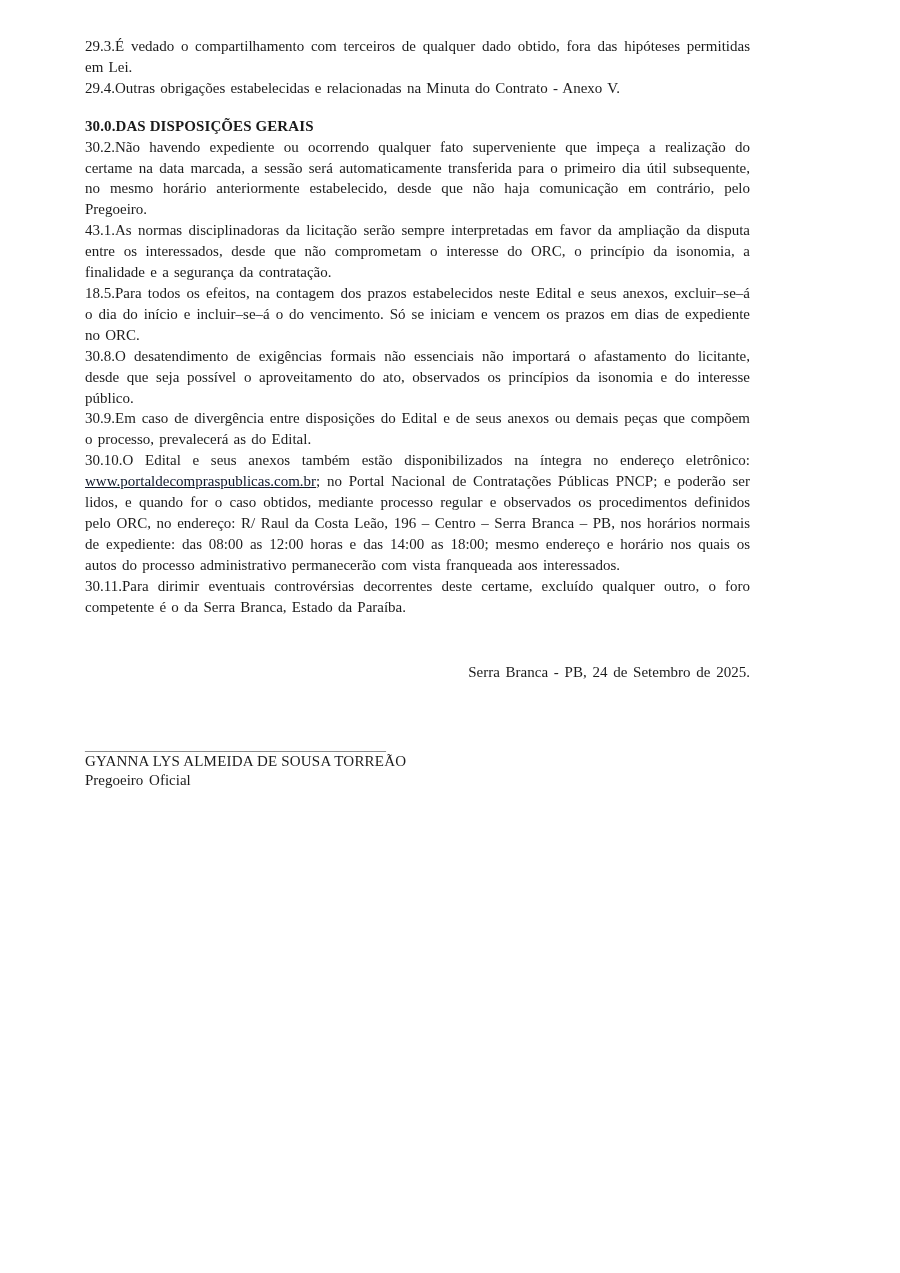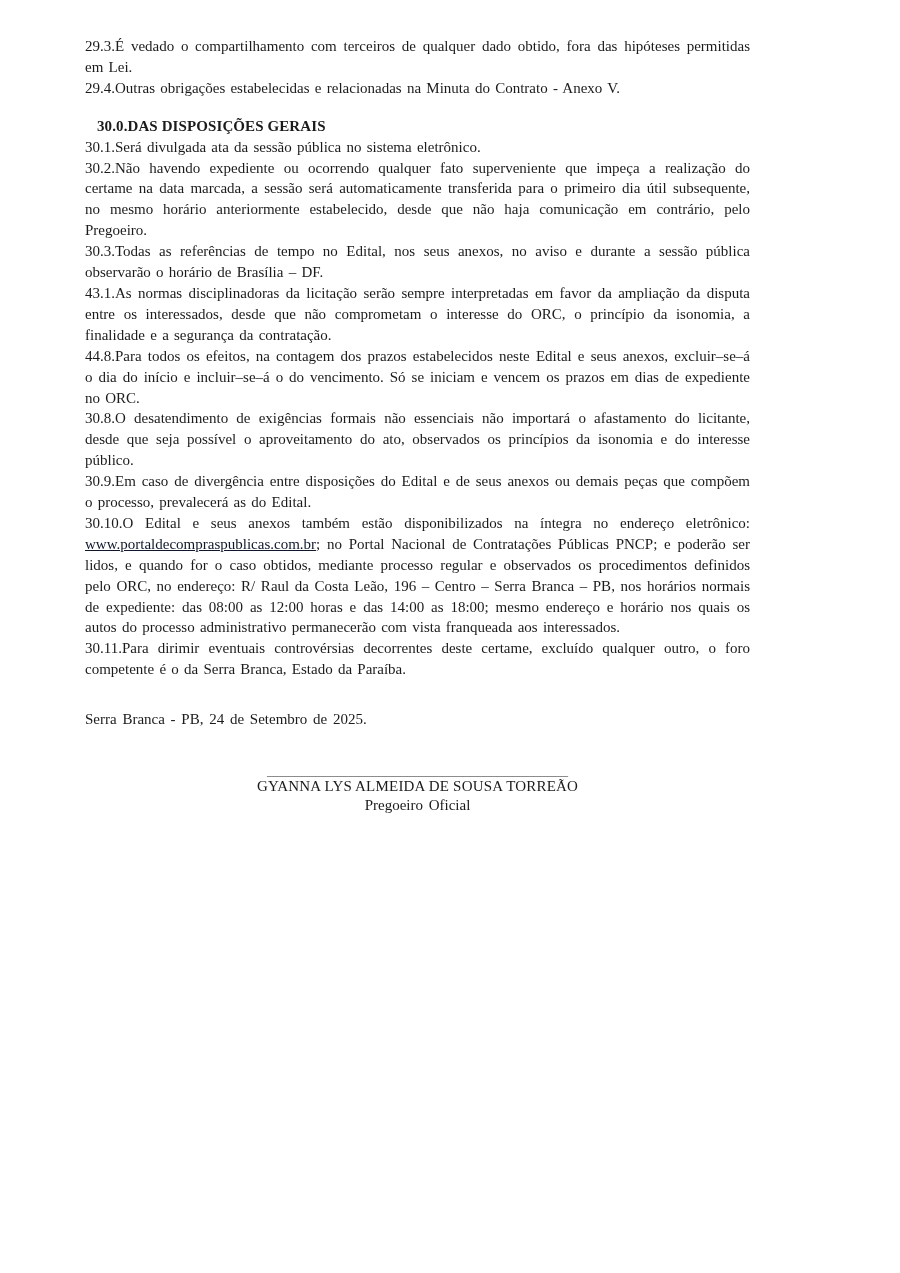--- a/index.html
+++ b/index.html
@@ -21,38 +21,38 @@
     padding: 36px 22px 0 85px;
     font-size: 15px;
     line-height: 20.9px;
   }
   .para {
     margin: 0;
     text-align: justify;
     word-spacing: 1.5px;
   }
   .heading {
-    margin: 17px 0 0 12px;
+    margin: 17px 0 0 0;
     font-size: 15px;
     font-weight: bold;
     letter-spacing: 0.1px;
   }
   .doc-link {
     color: #0f172a;
     text-decoration: underline;
     cursor: pointer;
   }
   .dateline {
-    margin: 29px 0 0 0;
-    text-align: left;
+    margin: 45px 0 0 0;
+    text-align: right;
     word-spacing: 2px;
   }
   .signature-block {
-    margin-top: 35px;
-    text-align: center;
+    margin-top: 57px;
+    text-align: left;
   }
   .sig-rule {
     color: #6b6b6b;
     line-height: 12px;
     font-size: 14px;
     white-space: nowrap;
   }
   .sig-name {
     font-weight: normal;
     line-height: 19px;
@@ -66,25 +66,23 @@
 </head>
 <body>
 
 <div class="page">
 
   <p class="para">29.3.É vedado o compartilhamento com terceiros de qualquer dado obtido, fora das hipóteses permitidas em Lei.</p>
   <p class="para">29.4.Outras obrigações estabelecidas e relacionadas na Minuta do Contrato - Anexo V.</p>
 
   <h2 class="heading">30.0.DAS DISPOSIÇÕES GERAIS</h2>
 
-  <p class="para">30.1.Será divulgada ata da sessão pública no sistema eletrônico.</p>
   <p class="para">30.2.Não havendo expediente ou ocorrendo qualquer fato superveniente que impeça a realização do certame na data marcada, a sessão será automaticamente transferida para o primeiro dia útil subsequente, no mesmo horário anteriormente estabelecido, desde que não haja comunicação em contrário, pelo Pregoeiro.</p>
-  <p class="para">30.3.Todas as referências de tempo no Edital, nos seus anexos, no aviso e durante a sessão pública observarão o horário de Brasília – DF.</p>
   <p class="para">43.1.As normas disciplinadoras da licitação serão sempre interpretadas em favor da ampliação da disputa entre os interessados, desde que não comprometam o interesse do ORC, o princípio da isonomia, a finalidade e a segurança da contratação.</p>
-  <p class="para">44.8.Para todos os efeitos, na contagem dos prazos estabelecidos neste Edital e seus anexos, excluir–se–á o dia do início e incluir–se–á o do vencimento. Só se iniciam e vencem os prazos em dias de expediente no ORC.</p>
+  <p class="para">18.5.Para todos os efeitos, na contagem dos prazos estabelecidos neste Edital e seus anexos, excluir–se–á o dia do início e incluir–se–á o do vencimento. Só se iniciam e vencem os prazos em dias de expediente no ORC.</p>
   <p class="para">30.8.O desatendimento de exigências formais não essenciais não importará o afastamento do licitante, desde que seja possível o aproveitamento do ato, observados os princípios da isonomia e do interesse público.</p>
   <p class="para">30.9.Em caso de divergência entre disposições do Edital e de seus anexos ou demais peças que compõem o processo, prevalecerá as do Edital.</p>
 
   <p class="para"><span>30.10.O Edital e seus anexos também estão disponibilizados na íntegra no endereço eletrônico: </span><a class="doc-link" href="#">www.portaldecompraspublicas.com.br</a><span>; no Portal Nacional de Contratações Públicas PNCP; e poderão ser lidos, e quando for o caso obtidos, mediante processo regular e observados os procedimentos definidos pelo ORC, no endereço: R/ Raul da Costa Leão, 196 – Centro – Serra Branca – PB, nos horários normais de expediente: das 08:00 as 12:00 horas e das 14:00 as 18:00; mesmo endereço e horário nos quais os autos do processo administrativo permanecerão com vista franqueada aos interessados.</span></p>
 
   <p class="para">30.11.Para dirimir eventuais controvérsias decorrentes deste certame, excluído qualquer outro, o foro competente é o da Serra Branca, Estado da Paraíba.</p>
 
   <p class="dateline">Serra Branca - PB, 24 de Setembro de 2025.</p>
 
   <div class="signature-block">

